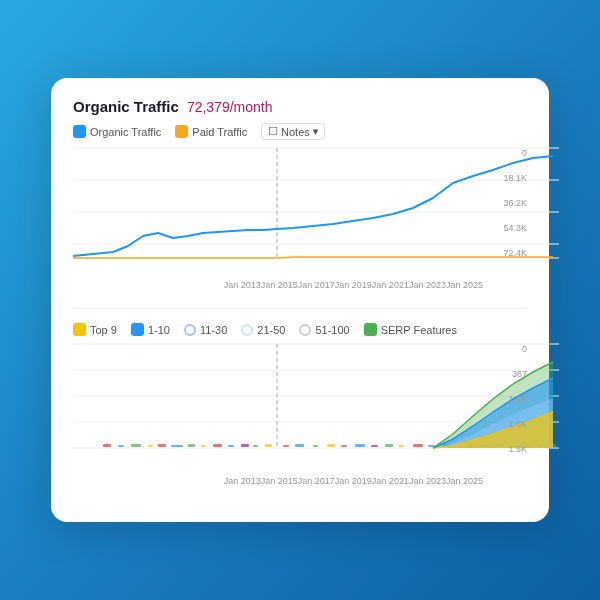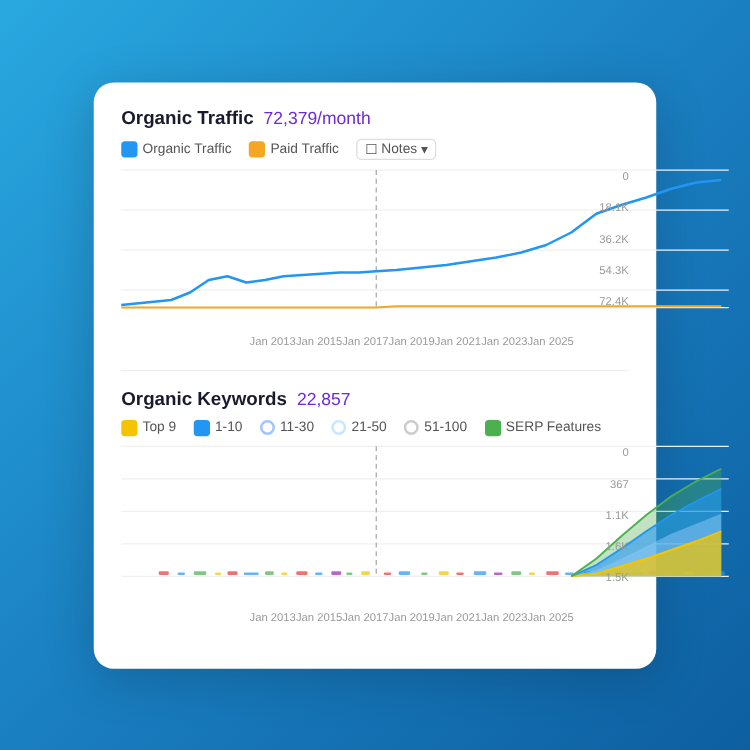--- a/index.html
+++ b/index.html
@@ -10,40 +10,40 @@
       display: flex;
       align-items: center;
       justify-content: center;
       font-family: -apple-system, BlinkMacSystemFont, 'Segoe UI', sans-serif;
       overflow: hidden;
     }
     .card {
       background: #fff;
       border-radius: 16px;
       padding: 20px 22px 18px;
-      width: 450px;
+      width: 498px;
       box-shadow: 0 8px 40px rgba(0,0,0,0.18);
     }
     .section {
       margin-bottom: 18px;
     }
     .section-header {
       display: flex;
       align-items: baseline;
       gap: 8px;
       margin-bottom: 8px;
     }
     .section-title {
       font-size: 15px;
       font-weight: 700;
       color: #1a1a2e;
     }
     .section-value {
       font-size: 14px;
-      color: #6d28d9;
+      color: #be185d;
       font-weight: 400;
     }
     .legend {
       display: flex;
       align-items: center;
       gap: 14px;
       margin-bottom: 8px;
       flex-wrap: wrap;
     }
     .legend-item {
@@ -172,24 +172,20 @@
         <span>Jan 2021</span>
         <span>Jan 2023</span>
         <span>Jan 2025</span>
       </div>
     </div>
   </div>
 
   <hr class="divider">
 
   <div class="section">
-    <div class="section-header">
-      <span class="section-title">Organic Keywords</span>
-      <span class="section-value">22,857</span>
-    </div>
     <div class="legend">
       <div class="legend-item">
         <div class="legend-box" style="background:#f5c400;"></div>
         <span>Top 9</span>
       </div>
       <div class="legend-item">
         <div class="legend-box" style="background:#2196f3;"></div>
         <span>1-10</span>
       </div>
       <div class="legend-item">

